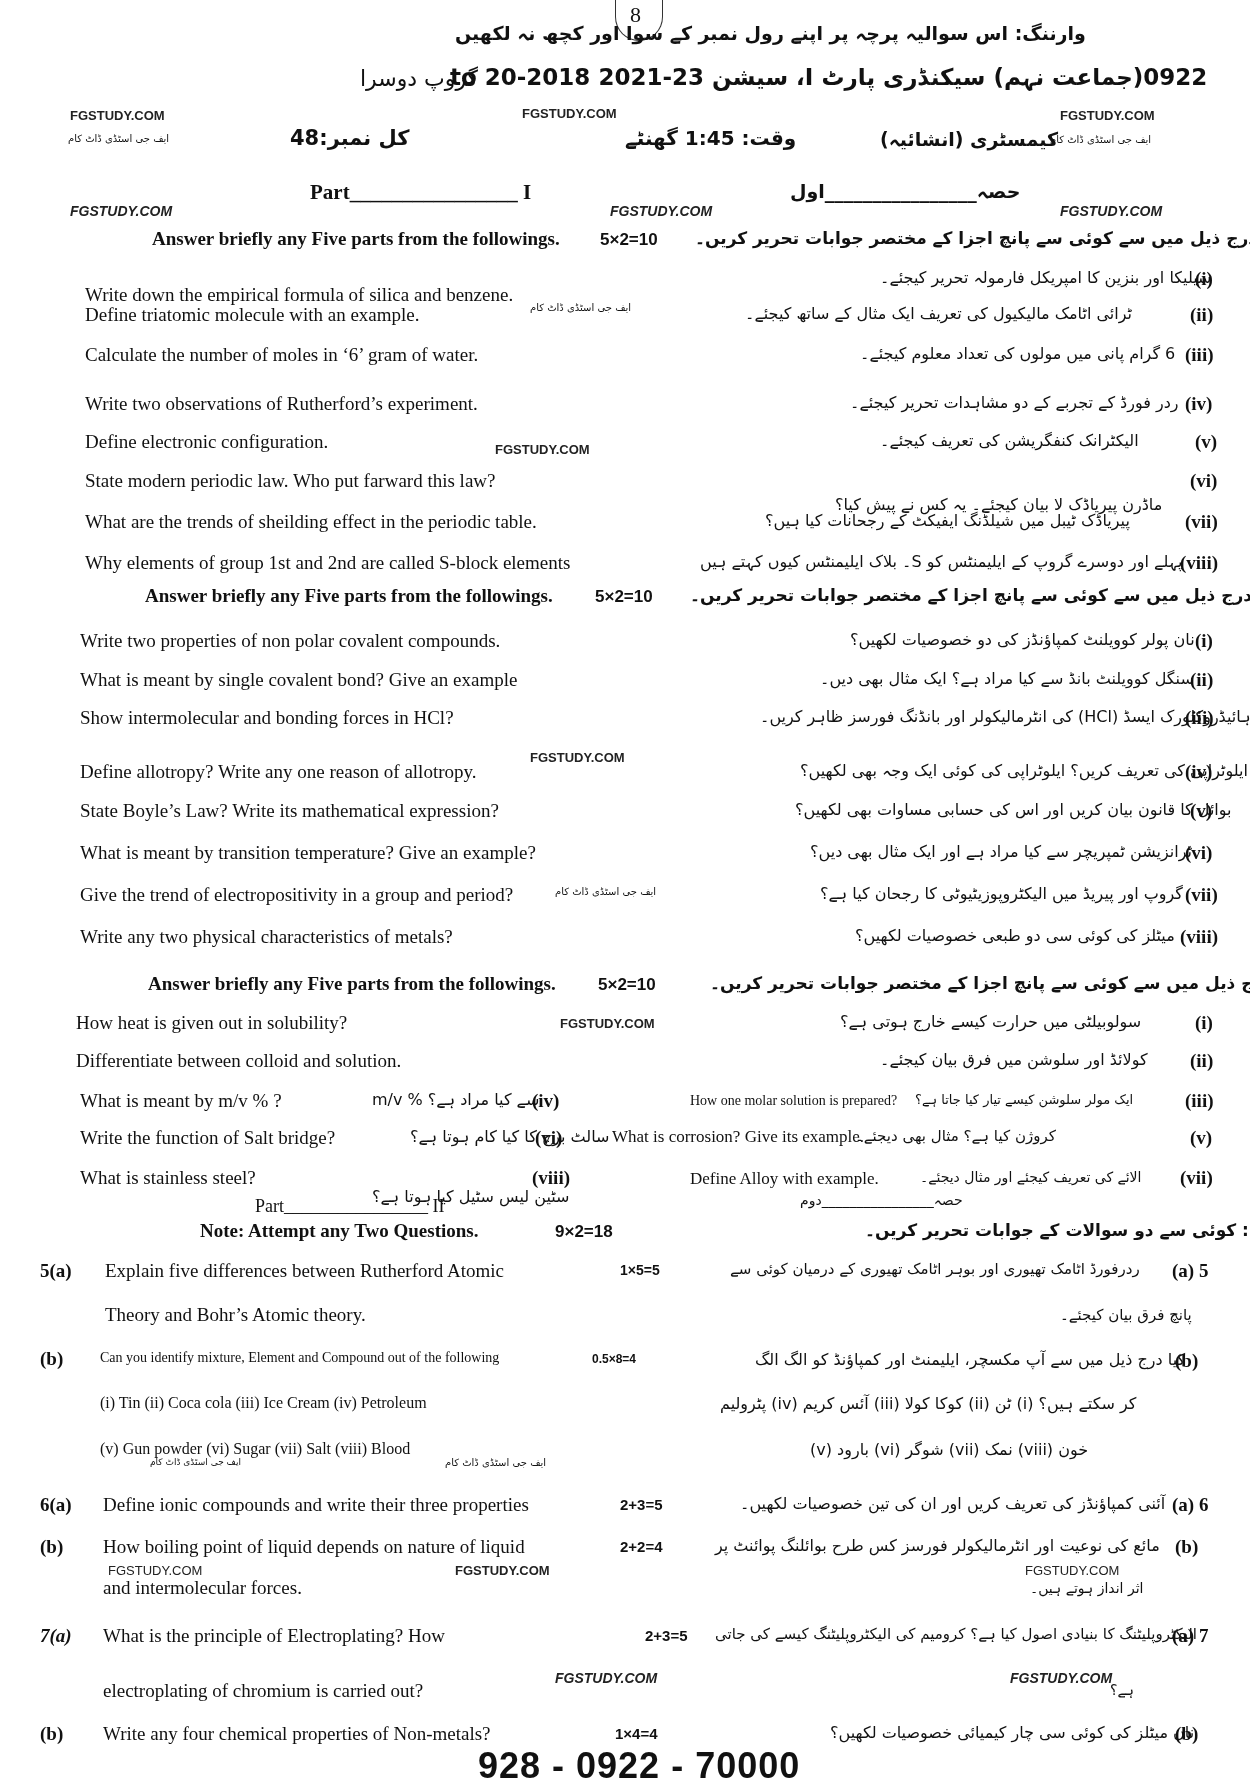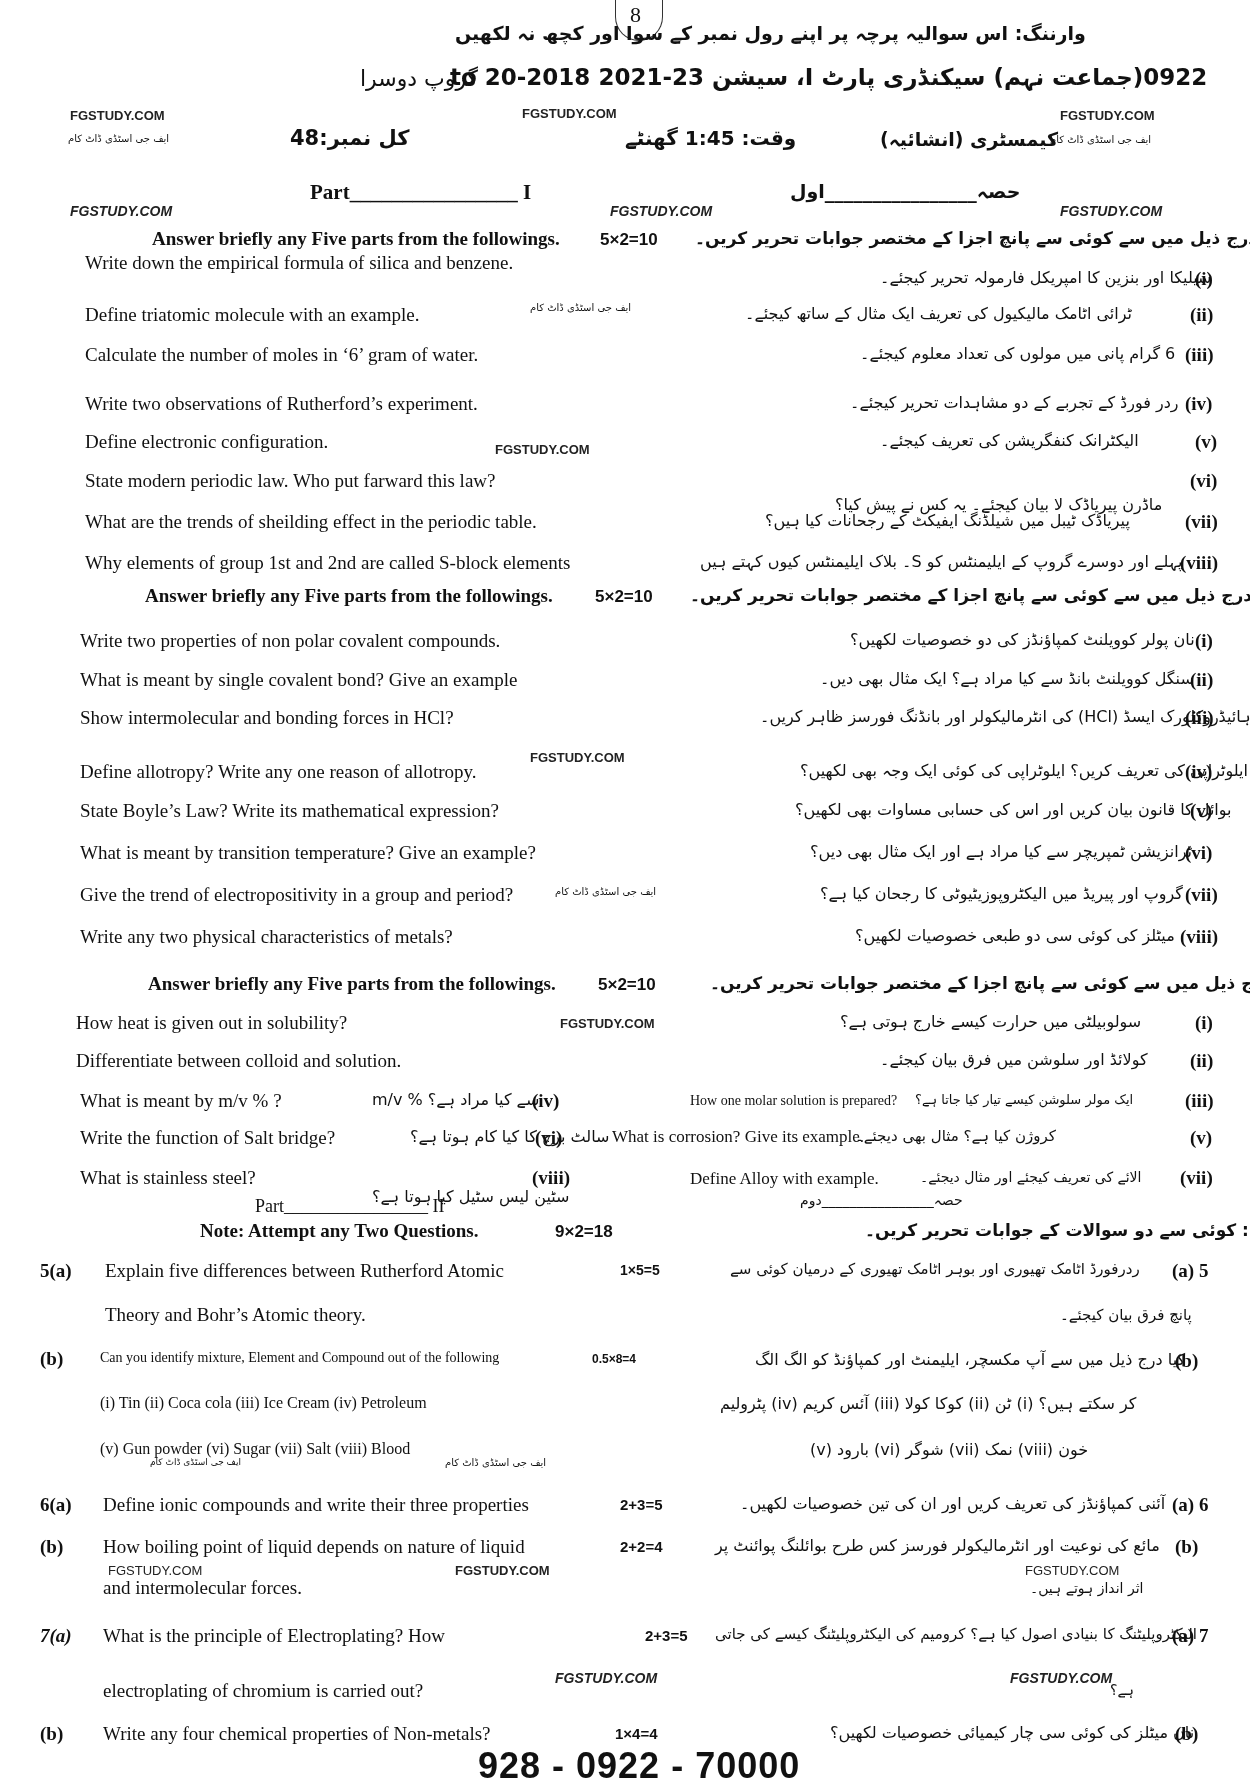--- a/index.html
+++ b/index.html
@@ -46,21 +46,21 @@
 
   <div class="abs wm wmi" style="left:70px;top:203px;">FGSTUDY.COM</div>
   <div class="abs wm wmi" style="left:610px;top:203px;">FGSTUDY.COM</div>
   <div class="abs wm wmi" style="left:1060px;top:203px;">FGSTUDY.COM</div>
 
   <div class="abs serif head" style="left:152px;top:228px;">Answer briefly any Five parts from the followings.</div>
   <div class="abs marks" style="left:600px;top:230px;">5×2=10</div>
   <div class="abs ur urq" style="left:695px;top:228px;">سوال نمبر2۔ درج ذیل میں سے کوئی سے پانچ اجزا کے مختصر جوابات تحریر کریں۔</div>
 
   <div>
-    <div class="abs serif q" style="left:85px;top:252px;text-align:right;">Write down the empirical formula of silica and benzene.</div>
+    <div class="abs serif q" style="left:85px;top:284px;text-align:right;">Write down the empirical formula of silica and benzene.</div>
     <div class="abs ur" style="left:880px;top:268px;font-size:16px;">سیلیکا اور بنزین کا امپریکل فارمولہ تحریر کیجئے۔</div>
     <div class="abs num serif" style="left:1195px;top:268px;">(i)</div>
 
     <div class="abs serif q" style="left:85px;top:304px;">Define triatomic molecule with an example.</div>
     <div class="abs ur" style="left:530px;top:302px;font-size:10px;">ایف جی اسٹڈی ڈاٹ کام</div>
     <div class="abs ur" style="left:745px;top:304px;font-size:16px;">ٹرائی اٹامک مالیکیول کی تعریف ایک مثال کے ساتھ کیجئے۔</div>
     <div class="abs num serif" style="left:1190px;top:304px;">(ii)</div>
 
     <div class="abs serif q" style="left:85px;top:344px;">Calculate the number of moles in ‘6’ gram of water.</div>
     <div class="abs ur" style="left:860px;top:344px;font-size:16px;">6 گرام پانی میں مولوں کی تعداد معلوم کیجئے۔</div>

